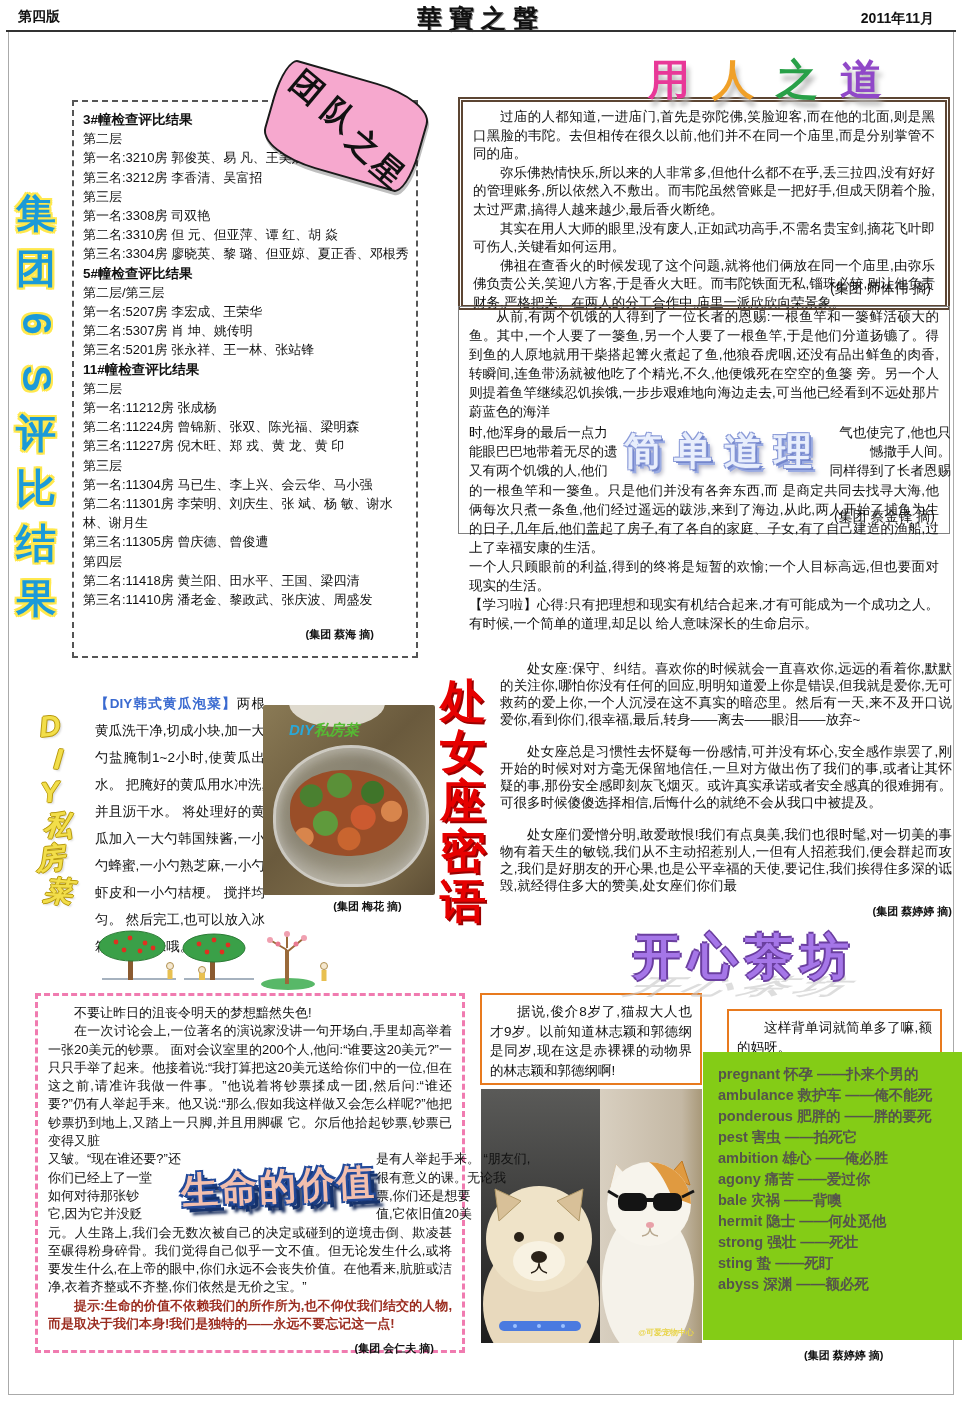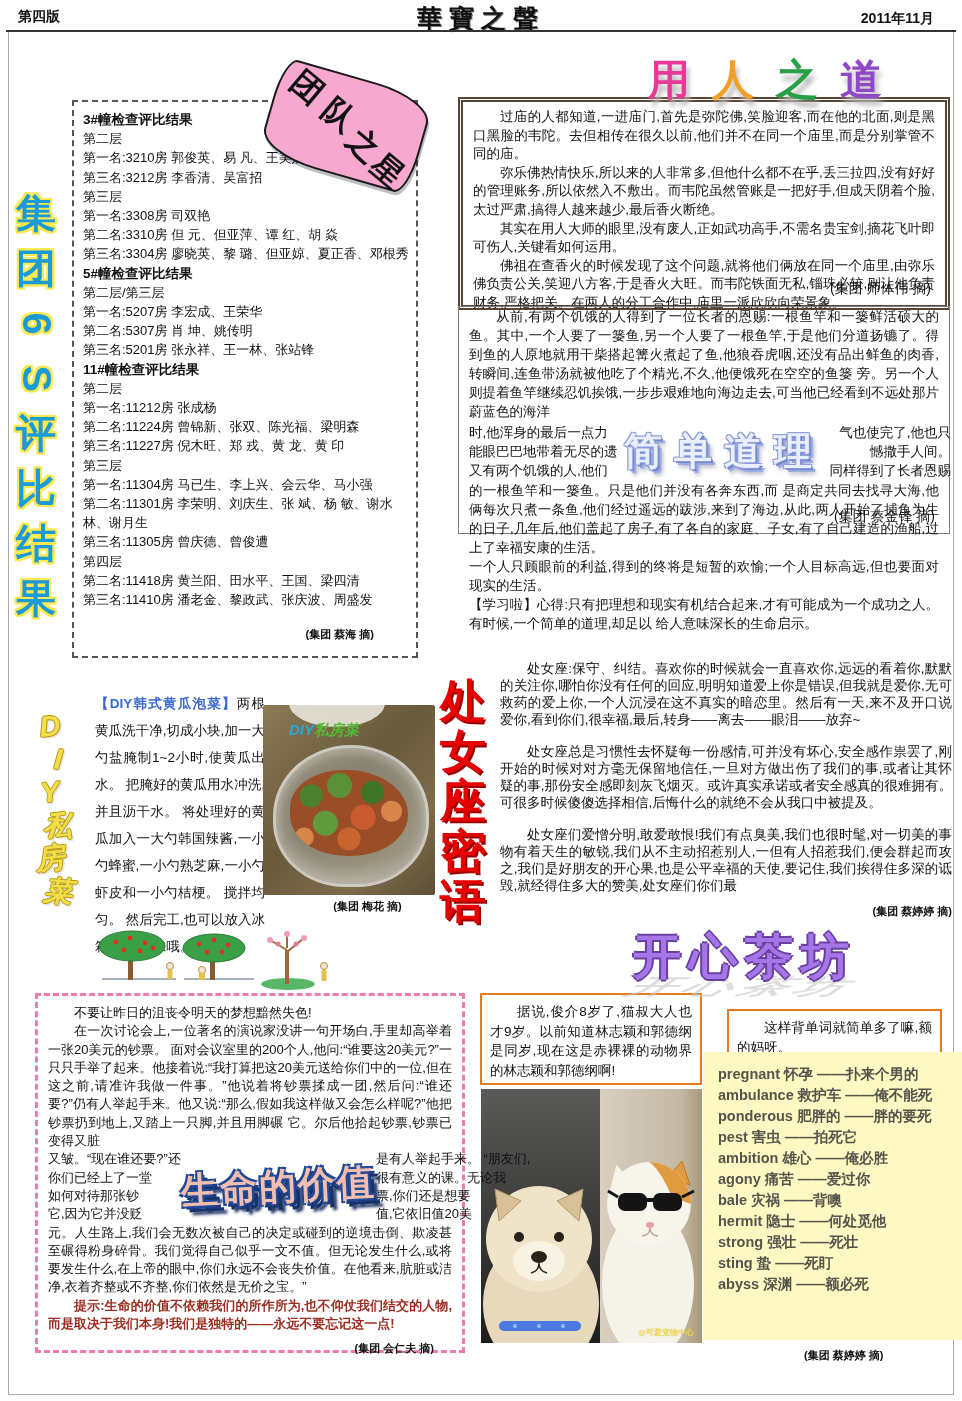--- a/index.html
+++ b/index.html
@@ -128,21 +128,21 @@
   .value-byline{text-align:right;padding-right:18px;font-size:11px;font-weight:bold;margin-top:6px;}
 
   
   .obox1{left:480px;top:993px;width:222px;height:92px;border:2px solid #E87A1E;box-sizing:border-box;
          padding:7px 8px;font-size:13.5px;line-height:19.5px;text-indent:2em;text-align:justify;}
   .obox2{left:727px;top:993px;width:215px;height:66px;border:2px solid #E87A1E;box-sizing:border-box;
          padding:7px 8px;font-size:13.5px;line-height:19.5px;text-indent:2em;text-align:justify;margin-top:16px;}
   .photos{left:481px;top:1089px;width:221px;height:254px;display:flex;}
   .photos svg{display:block;}
   .photo-wm{position:absolute;bottom:5px;right:8px;font-size:8px;color:#E8D44A;font-weight:bold;}
-  .wordlist{left:703px;top:1052px;width:259px;height:288px;background:#fef9c3;box-sizing:border-box;
+  .wordlist{left:703px;top:1052px;width:259px;height:288px;background:#84cc16;box-sizing:border-box;
             padding:12px 8px 6px 15px;font-size:14.5px;font-weight:bold;color:#55544C;line-height:21px;}
   .tea-byline{left:804px;top:1348px;font-size:11px;font-weight:bold;}
 </style>
 </head>
 <body>
 
 <div class="page">
 
   <div class="abs edition">第四版</div>
   <div class="abs masthead">華寶之聲</div>

